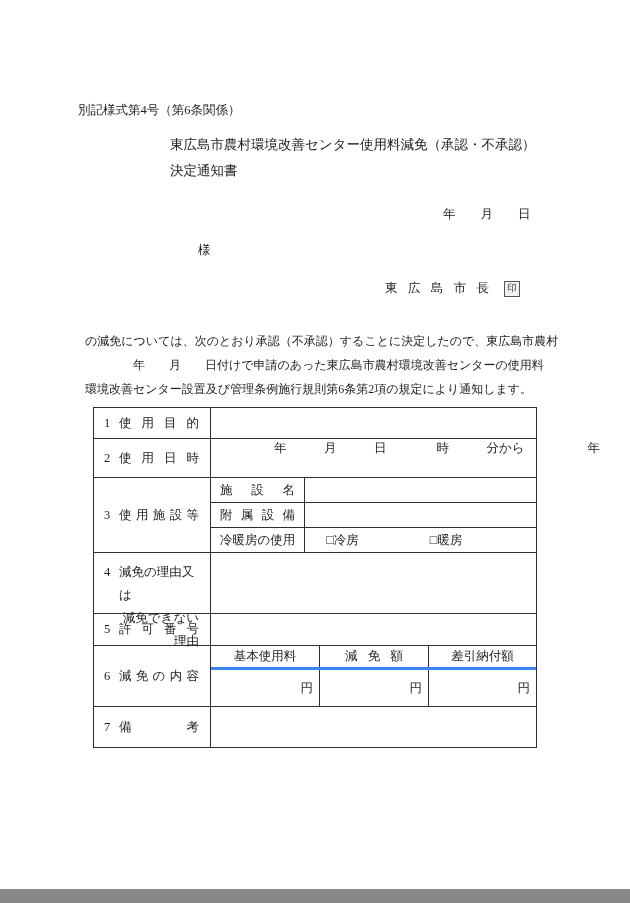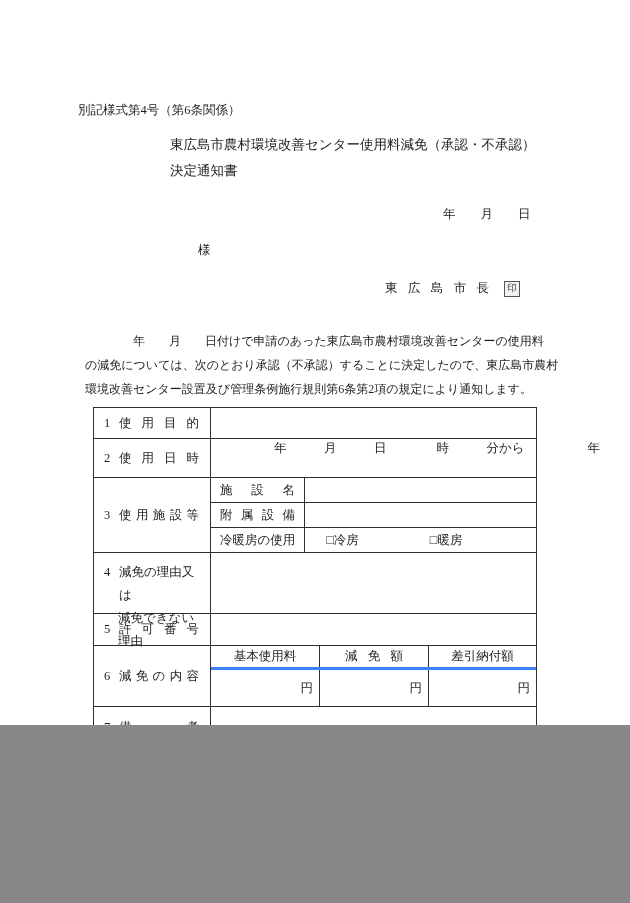--- a/index.html
+++ b/index.html
@@ -1,19 +1,19 @@
 <!DOCTYPE html>
 <html><head>
 <meta charset="utf-8">
 <style>
   * { margin:0; padding:0; box-sizing:border-box; }
   html,body { background:#888; }
   .page {
     position:relative;
-    width:630px; height:725px;
+    width:630px; height:889px;
     margin:0 auto;
     background:#ffffff;
     color:#1e1e1e;
     font-family:"Liberation Serif","DejaVu Serif",serif;
     font-size:12.5px;
     overflow:hidden;
   }
   .abs { position:absolute; }
   .form-number { left:78px; top:102px; }
   .title-block { left:170px; top:132px; line-height:26px; font-size:13.5px; }
@@ -54,21 +54,21 @@
   .subrow { flex:1; display:flex; border-bottom:1px solid #2e2e2e; }
   .subrow:last-child { border-bottom:none; }
   .subl { flex:0 0 94px; border-right:1px solid #2e2e2e; display:flex; align-items:center; padding:0 9px; }
   .subv { flex:1; display:flex; align-items:center; }
   .chk-cell { padding-left:21px; }
   .chk-opt { display:inline-block; }
   .chk-opt + .chk-opt { margin-left:71px; }
   
   .lcell-r4 { display:block; padding-top:8px; line-height:23px; }
   .r4l1 { display:flex; }
-  .r4l2 { padding-left:14px; }
+  .r4l2 { padding-left:14px;text-align:right; }
   
   .permit-val { padding-left:16px; white-space:pre; }
   
   .fee-grid { flex:1; display:flex; flex-direction:column; }
   .fee-row { display:flex; }
   .fee-head { height:24px; border-bottom:3px solid #3b82f6; }
   .fee-val { height:36px; }
   .fee-c { flex:0 0 109px; border-right:1px solid #2e2e2e; display:flex; align-items:center; justify-content:center; }
   .fee-c:last-child { flex:1; border-right:none; }
   .fee-val .fee-c { justify-content:flex-end; padding-right:6px; }
@@ -95,22 +95,22 @@
         <span>東</span>
         <span>広</span>
         <span>島</span>
         <span>市</span>
         <span>長</span>
       </span>
     <span class="seal">印</span>
   </div>
 
   <div class="abs body-text">
+    <div>の減免については、次のとおり承認（不承認）することに決定したので、東広島市農村</div>
     <div>　　　　年　　月　　日付けで申請のあった東広島市農村環境改善センターの使用料</div>
-    <div>の減免については、次のとおり承認（不承認）することに決定したので、東広島市農村</div>
     <div>環境改善センター設置及び管理条例施行規則第6条第2項の規定により通知します。</div>
   </div>
 
   <div class="abs tbl">
 
     <div class="trow h-r1">
       <div class="lcell">
         <span class="num">1</span>
         <span class="grow" data-justify="">
             <span>使</span>

